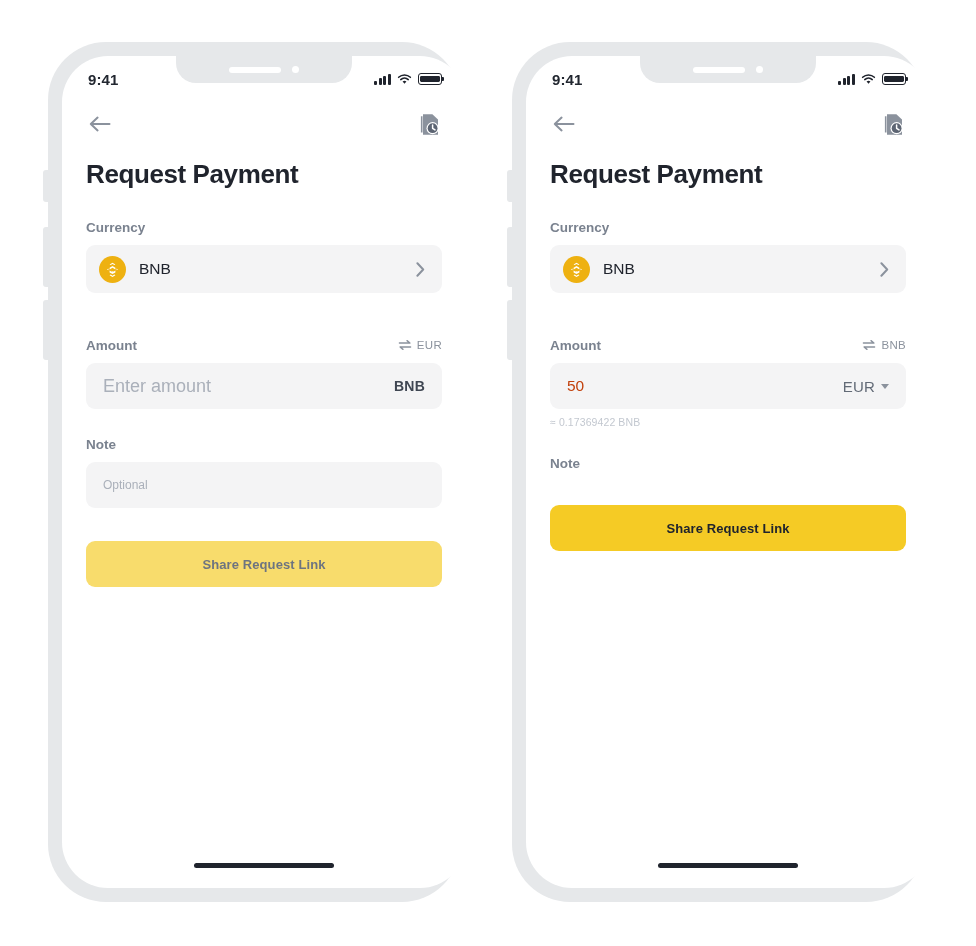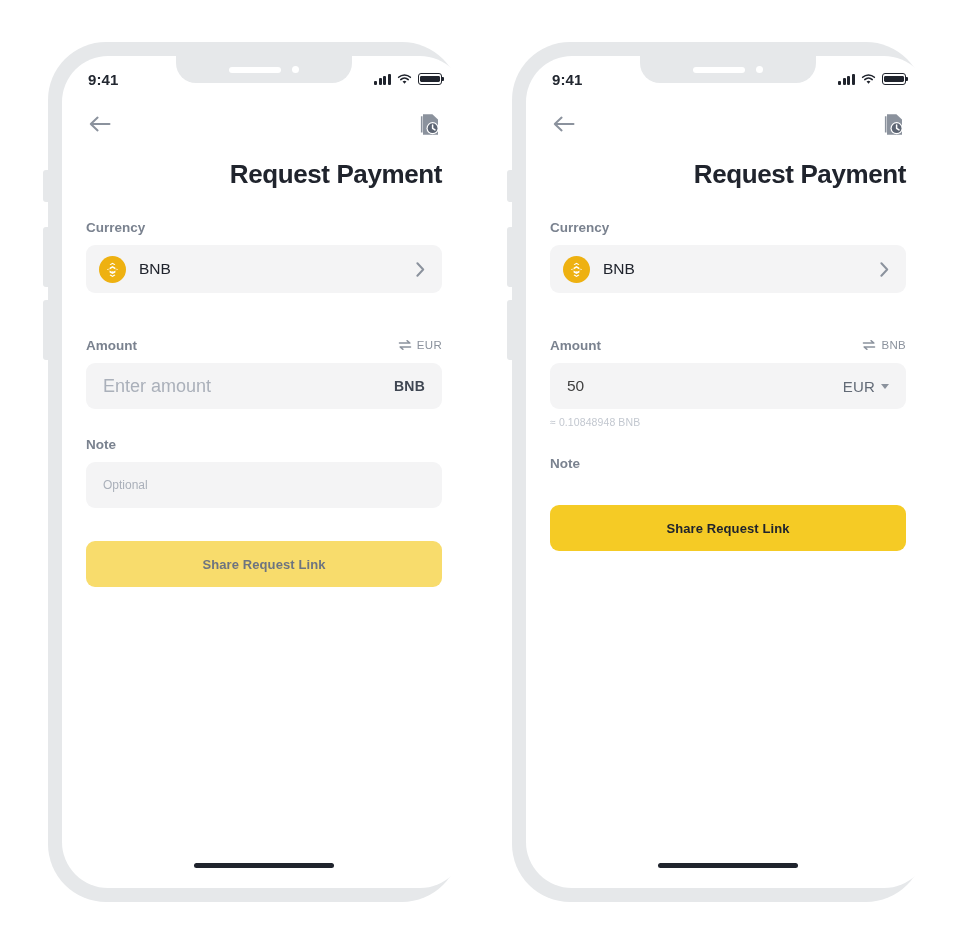--- a/index.html
+++ b/index.html
@@ -137,21 +137,20 @@
     display: flex; align-items: center; justify-content: center;
     cursor: pointer;
   }
 
   .page-title {
     font-size: 26px;
     font-weight: 700;
     color: #20242d;
     letter-spacing: -0.4px;
     margin: 11px 0 0 0;
-    text-align: right;
   }
 
   .field-group { margin-top: 28px; }
   .field-group.amount-group { margin-top: 43px; }
   .field-group.note-group { margin-top: 26px; }
 
   .field-label-row {
     display: flex;
     align-items: center;
     justify-content: space-between;
@@ -211,21 +210,21 @@
     display: flex;
     align-items: center;
   }
 
   .amt-placeholder {
     font-size: 18px;
     color: #aab0ba;
   }
   .amt-value {
     font-size: 15.5px;
-    color: #404040;
+    color: #c2410c;
     font-weight: 500;
   }
   .amt-unit {
     font-size: 14px;
     color: #3f4652;
     font-weight: 700;
     letter-spacing: 0.2px;
   }
   .amt-select {
     display: flex;
@@ -551,21 +550,21 @@
               <span class="cur">BNB</span>
             </span>
           </div>
           <div class="input-box">
             <span class="amt-value">50</span>
             <span class="amt-select">
               <span class="sel-text">EUR</span>
               <span class="caret"></span>
             </span>
           </div>
-          <div class="conv-hint">≈ 0.10848948 BNB</div>
+          <div class="conv-hint">≈ 0.17369422 BNB</div>
         </div>
 
         <div class="field-group note-group">
           <div class="field-label-row">
             <span class="field-label">Note</span>
           </div>
         </div>
 
         <div class="cta-wrap">
           <button class="cta enabled">Share Request Link</button>

